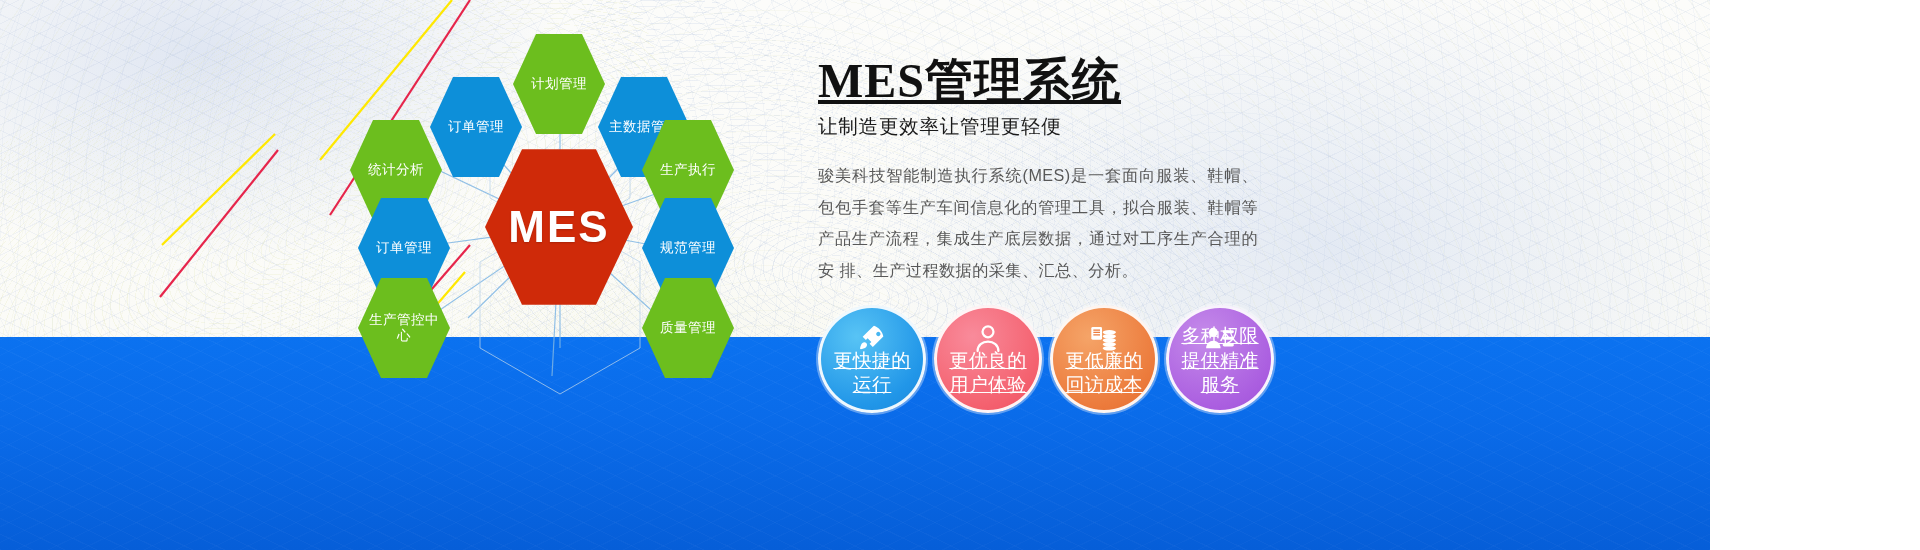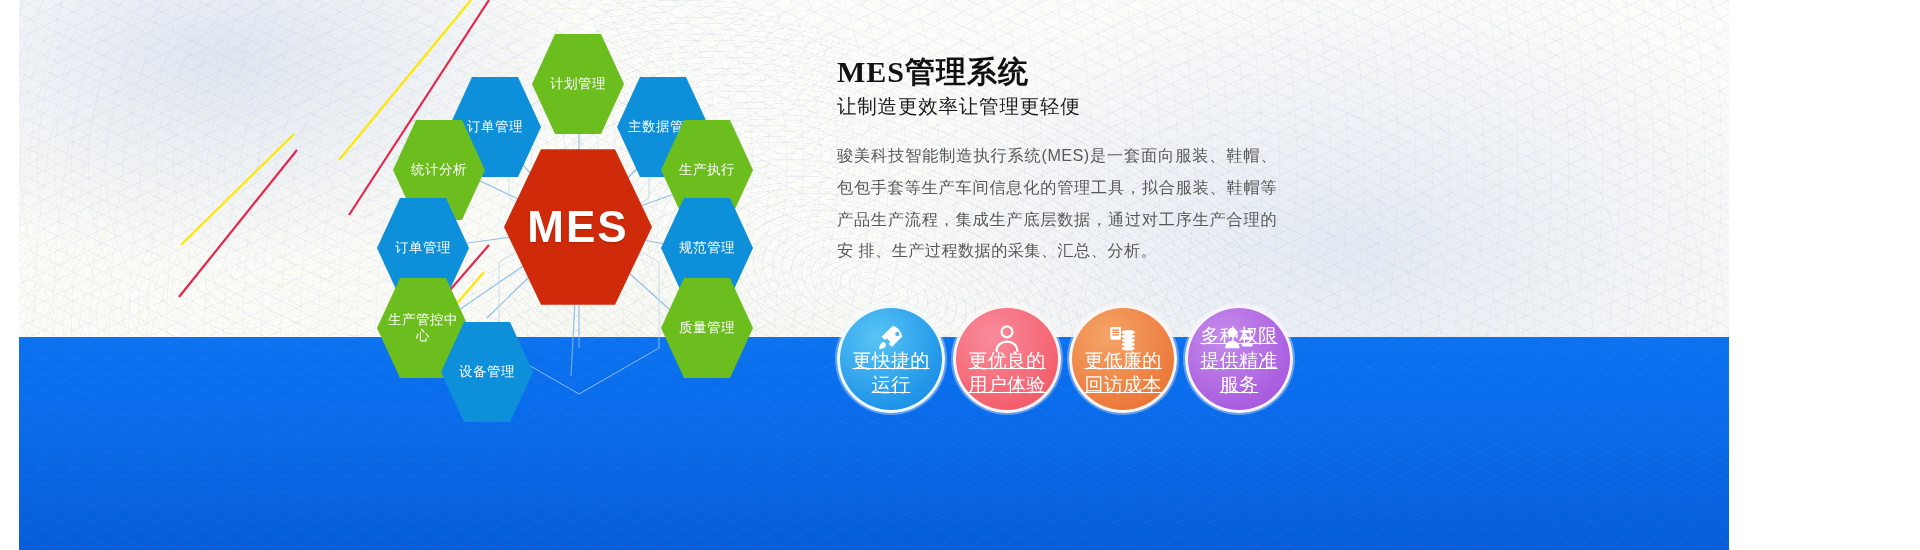--- a/index.html
+++ b/index.html
@@ -10,21 +10,20 @@
     font-family: "Liberation Sans", "DejaVu Sans", sans-serif;
     background: #ffffff;
   }
 
   #banner {
     position: relative;
     width: 1710px;
     height: 550px;
     overflow: hidden;
     background: #c4b5fd;
-    margin-left: 19px;
   }
 
   
   .bg-base {
     position: absolute;
     inset: 0;
     background:
       radial-gradient(ellipse 520px 300px at 12% 10%, rgba(200,212,236,0.55) 0%, rgba(255,255,255,0) 70%),
       radial-gradient(ellipse 640px 380px at 78% 45%, rgba(198,212,238,0.45) 0%, rgba(255,255,255,0) 72%),
       radial-gradient(ellipse 500px 300px at 40% 85%, rgba(238,240,220,0.55) 0%, rgba(255,255,255,0) 70%),
@@ -118,26 +117,27 @@
 
   
   #info {
     position: absolute;
     left: 818px;
     top: 55px;
     width: 470px;
   }
   #main-title {
     font-family: "Liberation Serif", "DejaVu Serif", serif;
-    font-size: 30px;
+    font-size: 48px;
     font-weight: 700;
     color: #111111;
     letter-spacing: 1px;
     margin: 0;
     line-height: 1.1;
+    text-decoration: underline;
   }
   #sub-title {
     font-size: 19.5px;
     color: #1a1a1a;
     margin: 7px 0 0 0;
     letter-spacing: 0.8px;
     line-height: 1.2;
   }
   #desc {
     margin: 22px 0 0 0;
@@ -255,44 +255,41 @@
     </div>
 
     <div class="hex hex-sat hex-blue" style="left:268px; top:57px;">
       <span>主数据管理</span>
     </div>
 
     <div class="hex hex-sat hex-green" style="left:312px; top:100px;">
       <span>生产执行</span>
     </div>
 
-    <div class="hex hex-sat hex-green" style="left:44px; top:100px;">
+    <div class="hex hex-sat hex-green" style="left:20px; top:100px;">
       <span>统计分析</span>
     </div>
 
     <div class="hex hex-sat hex-blue" style="left:312px; top:178px;">
       <span>规范管理</span>
     </div>
 
     <div class="hex hex-sat hex-blue" style="left:28px; top:178px;">
       <span>订单管理</span>
     </div>
 
     <div class="hex hex-sat hex-green" style="left:312px; top:258px;">
       <span>质量管理</span>
     </div>
 
     <div class="hex hex-sat hex-green" style="left:28px; top:258px;">
       <span>生产管控中心</span>
     </div>
 
 
-    <div class="hex hex-sat hex-blue" style="left:92px; top:302px;">
-      <span>设备管理</span>
-    </div>
 
 
     <div class="hex hex-core" style="left:155px; top:128px;">
       <span>MES</span>
     </div>
   </div>
 
   <div id="info">
     <h1 id="main-title">MES管理系统</h1>
     <div id="sub-title">让制造更效率让管理更轻便</div>

